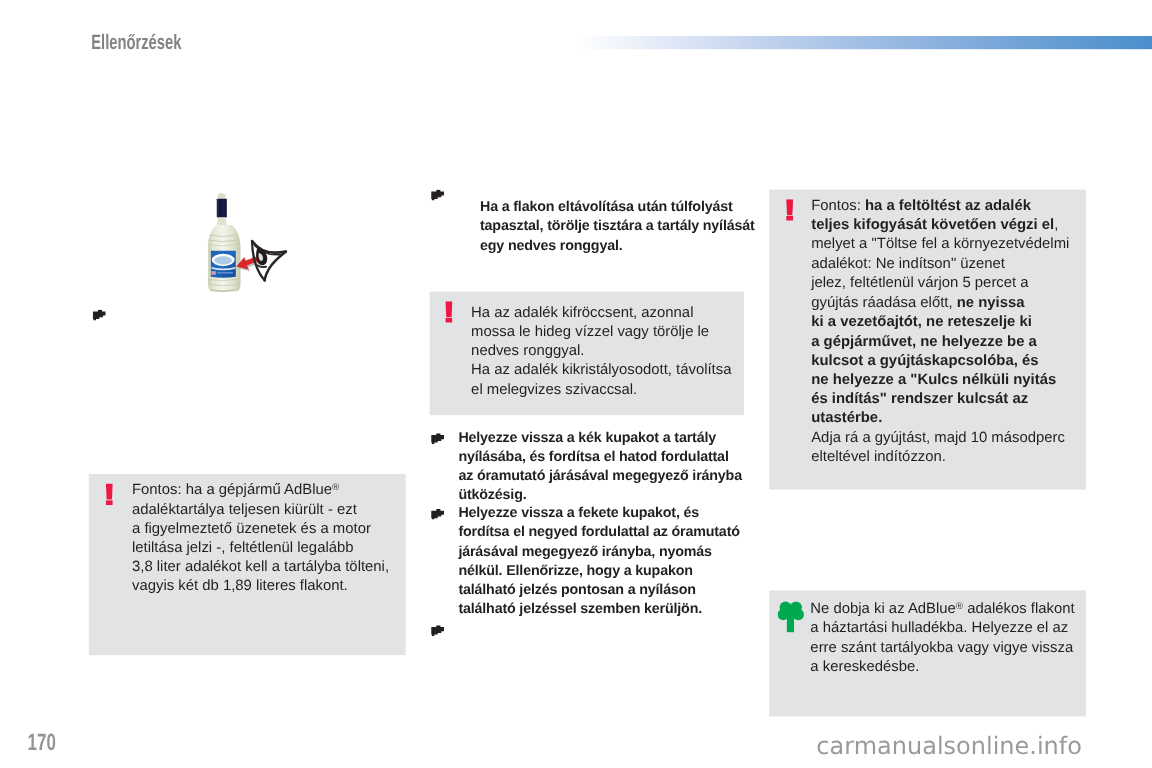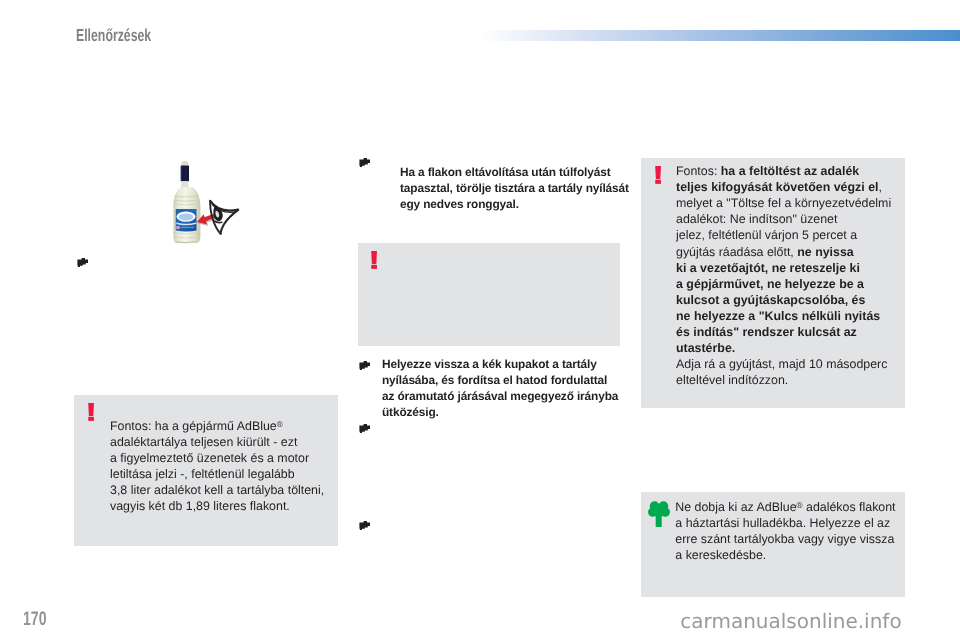--- a/index.html
+++ b/index.html
@@ -112,21 +112,21 @@
       </svg>
   </span>
 
   <div class="note" style="left:74px;top:395px;width:263.5px;height:151px;"></div>
   <span class="ic" style="left:87.8px;top:402.9px;">
     <svg width="6.2" height="18.2" viewBox="0 0 6.2 18.2">
         <path d="M0.2 0 H6.0 L5.3 13.3 H0.9 Z" fill="#ec1944"></path>
         <rect x="0.25" y="14.0" width="5.7" height="3.9" fill="#ec1944"></rect>
       </svg>
   </span>
-  <div class="tx" style="left:110px;top:418px;width:340px;">Fontos: ha a gépjármű AdBlue<sup>®</sup>
+  <div class="tx" style="left:110px;top:400px;width:340px;">Fontos: ha a gépjármű AdBlue<sup>®</sup>
 adaléktartálya teljesen kiürült - ezt
 a figyelmeztető üzenetek és a motor
 letiltása jelzi -, feltétlenül legalább
 3,8 liter adalékot kell a tartályba tölteni,
 vagyis két db 1,89 literes flakont.</div>
 
   <span class="ic" style="left:359px;top:157.5px;">
     <svg width="11.2" height="9" viewBox="0 0 11.2 9">
         <path d="M0.4 1.6 H4.6 V0.1 H8.0 V1.6 H11.2 V5.0 H8.8 V6.4 H5.8 V7.8 H3.0 V9.0 H0.9 V7.8 H0.4 Z" fill="#231f20"></path>
       </svg>
@@ -135,36 +135,47 @@
 tapasztal, törölje tisztára a tartály nyílását
 egy nedves ronggyal.</div>
 
   <div class="note" style="left:358.3px;top:243.2px;width:261.3px;height:103.2px;"></div>
   <span class="ic" style="left:371.3px;top:250.5px;">
     <svg width="6.2" height="18.2" viewBox="0 0 6.2 18.2">
         <path d="M0.2 0 H6.0 L5.3 13.3 H0.9 Z" fill="#ec1944"></path>
         <rect x="0.25" y="14.0" width="5.7" height="3.9" fill="#ec1944"></rect>
       </svg>
   </span>
+  <div class="tx" style="left:392.6px;top:251.5px;width:340px;">Ha az adalék kifröccsent, azonnal
+mossa le hideg vízzel vagy törölje le
+nedves ronggyal.
+Ha az adalék kikristályosodott, távolítsa
+el melegvizes szivaccsal.</div>
 
   <span class="ic" style="left:359px;top:360.5px;">
     <svg width="11.2" height="9" viewBox="0 0 11.2 9">
         <path d="M0.4 1.6 H4.6 V0.1 H8.0 V1.6 H11.2 V5.0 H8.8 V6.4 H5.8 V7.8 H3.0 V9.0 H0.9 V7.8 H0.4 Z" fill="#231f20"></path>
       </svg>
   </span>
   <div class="tx tb" style="left:382px;top:355.7px;width:360px;">Helyezze vissza a kék kupakot a tartály
 nyílásába, és fordítsa el hatod fordulattal
 az óramutató járásával megegyező irányba
 ütközésig.</div>
 
   <span class="ic" style="left:359px;top:424px;">
     <svg width="11.2" height="9" viewBox="0 0 11.2 9">
         <path d="M0.4 1.6 H4.6 V0.1 H8.0 V1.6 H11.2 V5.0 H8.8 V6.4 H5.8 V7.8 H3.0 V9.0 H0.9 V7.8 H0.4 Z" fill="#231f20"></path>
       </svg>
   </span>
+  <div class="tx tb" style="left:382px;top:418.6px;width:360px;">Helyezze vissza a fekete kupakot, és
+fordítsa el negyed fordulattal az óramutató
+járásával megegyező irányba, nyomás
+nélkül. Ellenőrizze, hogy a kupakon
+található jelzés pontosan a nyíláson
+található jelzéssel szemben kerüljön.</div>
 
   <span class="ic" style="left:359px;top:521px;">
     <svg width="11.2" height="9" viewBox="0 0 11.2 9">
         <path d="M0.4 1.6 H4.6 V0.1 H8.0 V1.6 H11.2 V5.0 H8.8 V6.4 H5.8 V7.8 H3.0 V9.0 H0.9 V7.8 H0.4 Z" fill="#231f20"></path>
       </svg>
   </span>
 
   <div class="note" style="left:641px;top:158.1px;width:263.5px;height:250px;"></div>
   <span class="ic" style="left:654.6px;top:165.8px;">
     <svg width="6.2" height="18.2" viewBox="0 0 6.2 18.2">

